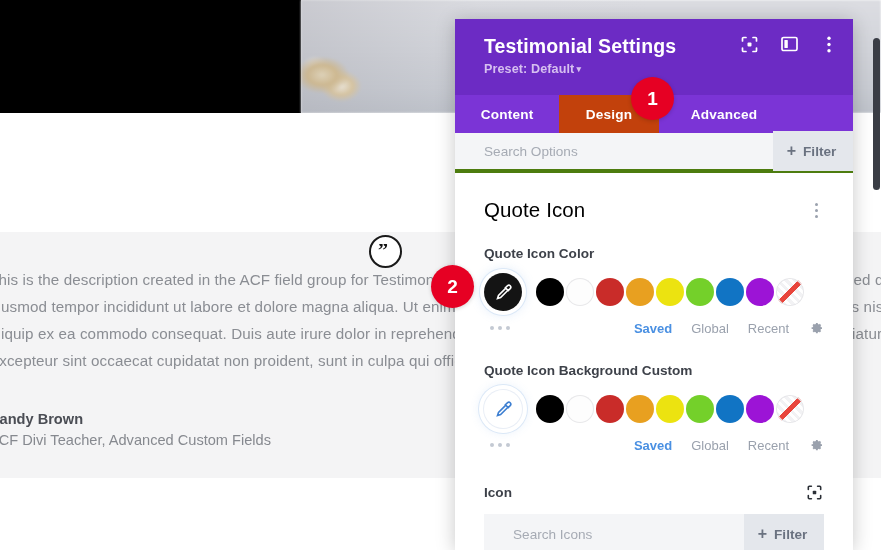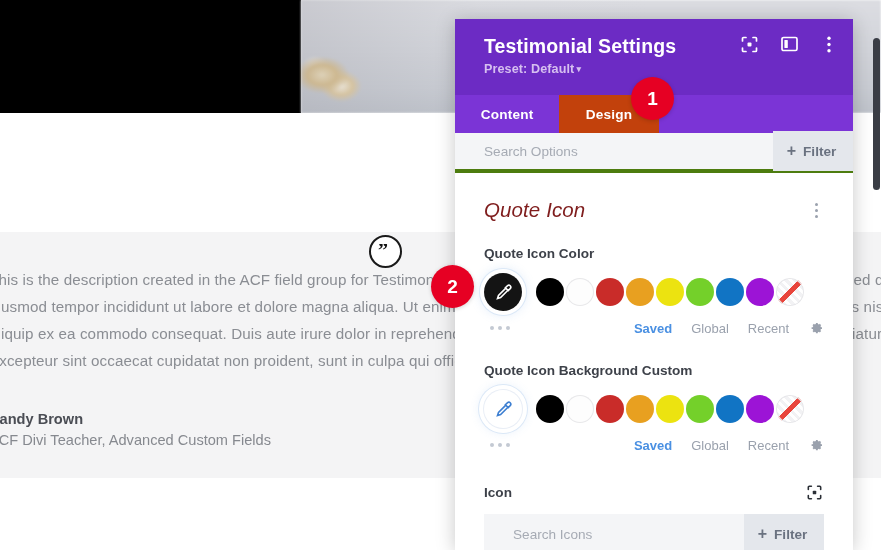--- a/index.html
+++ b/index.html
@@ -105,21 +105,21 @@
     font-size:13.6px; color:#6a7280; font-weight:bold; cursor:pointer;
   }
   .filter-btn .plus { font-size:16px; font-weight:bold; color:#6a7280; line-height:1; }
 
   .panel-body { position:relative; padding:0 29px; background:#fff; height:413px; }
 
   .section-head {
     display:flex; align-items:center; justify-content:space-between;
     padding-top:25px; padding-bottom:2px;
   }
-  .section-title { font-size:20.5px; color:#7f1d1d; letter-spacing:.1px;font-style:italic; }
+  .section-title { font-size:20.5px; color:#000000; letter-spacing:.1px; }
   .kebab { width:16px; height:20px; display:flex; flex-direction:column; align-items:center; justify-content:center; gap:3px; cursor:pointer; }
   .kebab i { width:3px; height:3px; border-radius:50%; background:#9aa1ad; display:block; }
 
   .field-label {
     font-size:13.6px; font-weight:bold; color:#3d4149; margin-top:22px; margin-bottom:12px;
   }
 
   .swatch-row { display:flex; align-items:center; gap:0; height:38px; }
   .eyedrop-wrap {
     width:44px; height:38px; position:relative; flex:0 0 auto; margin-right:8px;
@@ -237,20 +237,21 @@
             <circle cx="2" cy="8.5" r="1.7" fill="#ffffff"></circle>
             <circle cx="2" cy="14.8" r="1.7" fill="#ffffff"></circle>
           </svg>
         </div>
       </div>
     </div>
 
     <div class="tabs">
       <div class="tab t0">Content</div>
       <div class="tab t1">Design</div>
+      <div class="tab t2">Advanced</div>
     </div>
 
     <div class="search-bar">
       <div class="search-input-ph">Search Options</div>
       <div class="filter-btn">
         <span class="plus">+</span>
         <span>Filter</span>
       </div>
     </div>
 

